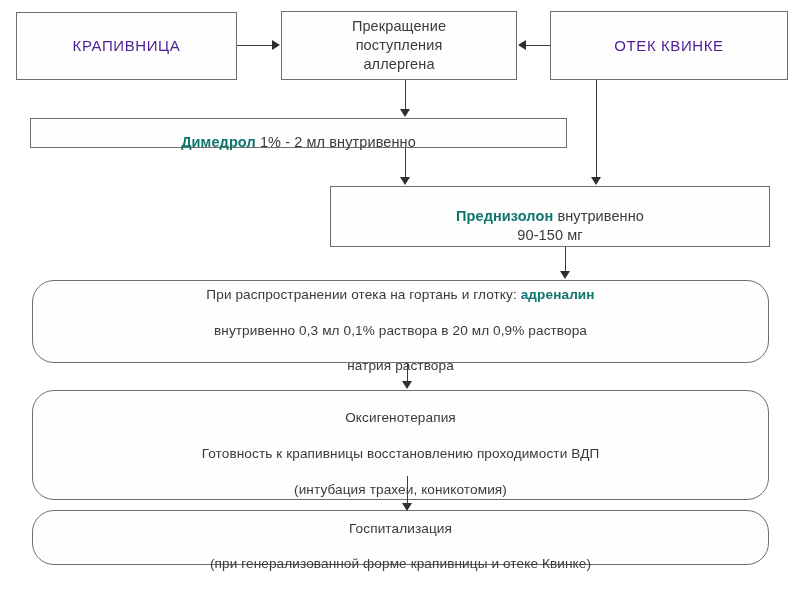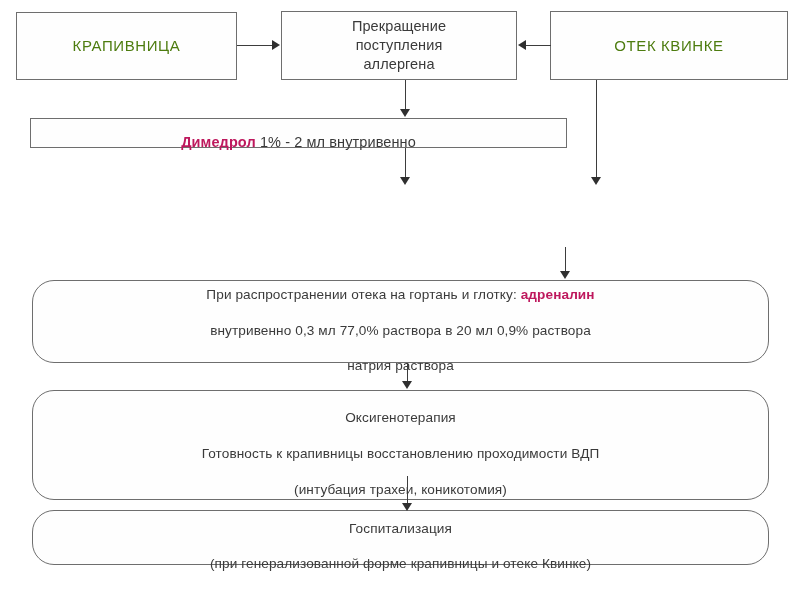--- a/index.html
+++ b/index.html
@@ -34,33 +34,33 @@
   }
   .node .txt {
     display: block;
     width: 100%;
     padding: 0 6px;
     white-space: pre-line;
   }
   .node.caps {
     font-size: 15px;
     letter-spacing: 0.6px;
-    color: #4d7c0f;
+    color: #4c1d95;
   }
   .node.plain {
     font-size: 14.5px;
     align-items: center;
   }
   .node.small {
     font-size: 13.6px;
     border-radius: 22px;
   }
   .node .b {
     font-weight: bold;
-    color: #be185d;
+    color: #0f766e;
   }
 
   
   .vline {
     position: absolute;
     width: 0;
     border-left: 1.5px solid #3d3d3d;
   }
   .hline {
     position: absolute;
@@ -119,31 +119,37 @@
 
   <div class="node plain" style="left:30px; top:118px; width:537px; height:30px;">
     <span class="txt">
       <b class="b">Димедрол</b><span> 1% - 2 мл внутривенно</span>
     </span>
   </div>
 
   <div class="vline" style="left:405px; top:80px; height:30px;"></div>
   <div class="arrow-down" style="left:400px; top:109px;"></div>
 
+  <div class="node plain" style="left:330px; top:186px; width:440px; height:61px;">
+    <span class="txt">
+      <b class="b">Преднизолон</b><span> внутривенно
+90-150 мг</span>
+    </span>
+  </div>
 
   <div class="vline" style="left:405px; top:148px; height:30px;"></div>
   <div class="arrow-down" style="left:400px; top:177px;"></div>
 
   <div class="vline" style="left:596px; top:80px; height:98px;"></div>
   <div class="arrow-down" style="left:591px; top:177px;"></div>
 
   <div class="node small" style="left:32px; top:280px; width:737px; height:83px;">
     <span class="txt">
       <span>При распространении отека на гортань и глотку: </span><b class="b">адреналин</b><br>
-      <span>внутривенно 0,3 мл 77,0% раствора в 20 мл 0,9% раствора</span><br>
+      <span>внутривенно 0,3 мл 0,1% раствора в 20 мл 0,9% раствора</span><br>
       <span>натрия раствора</span>
     </span>
   </div>
 
   <div class="vline" style="left:565px; top:247px; height:25px;"></div>
   <div class="arrow-down" style="left:560px; top:271px;"></div>
 
   <div class="node small" style="left:32px; top:390px; width:737px; height:110px;">
     <span class="txt">
       <span>Оксигенотерапия</span><br>

